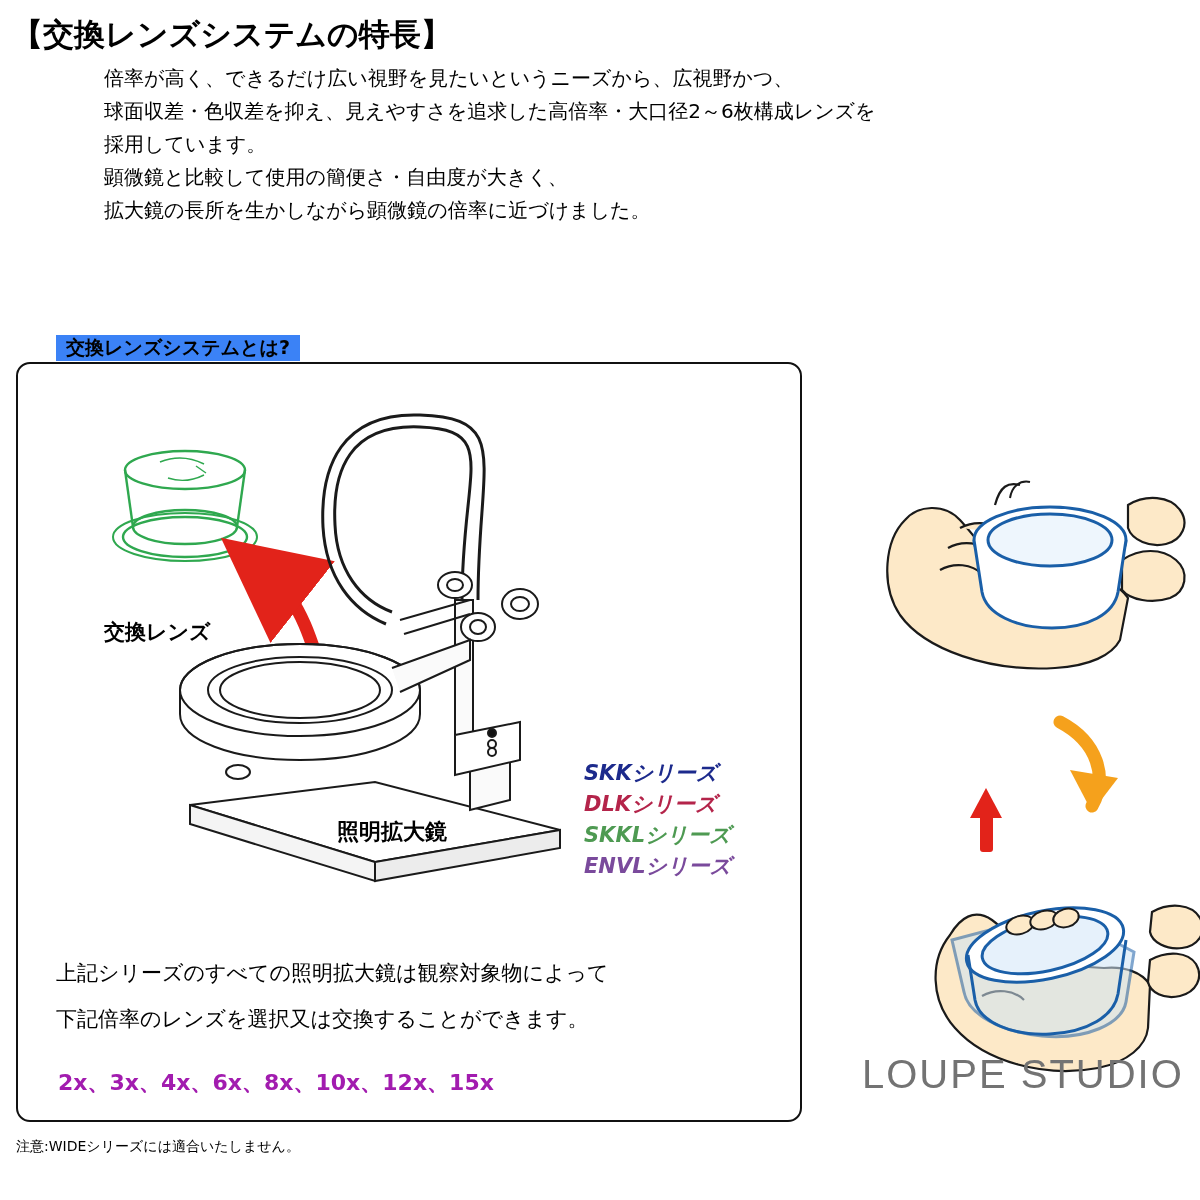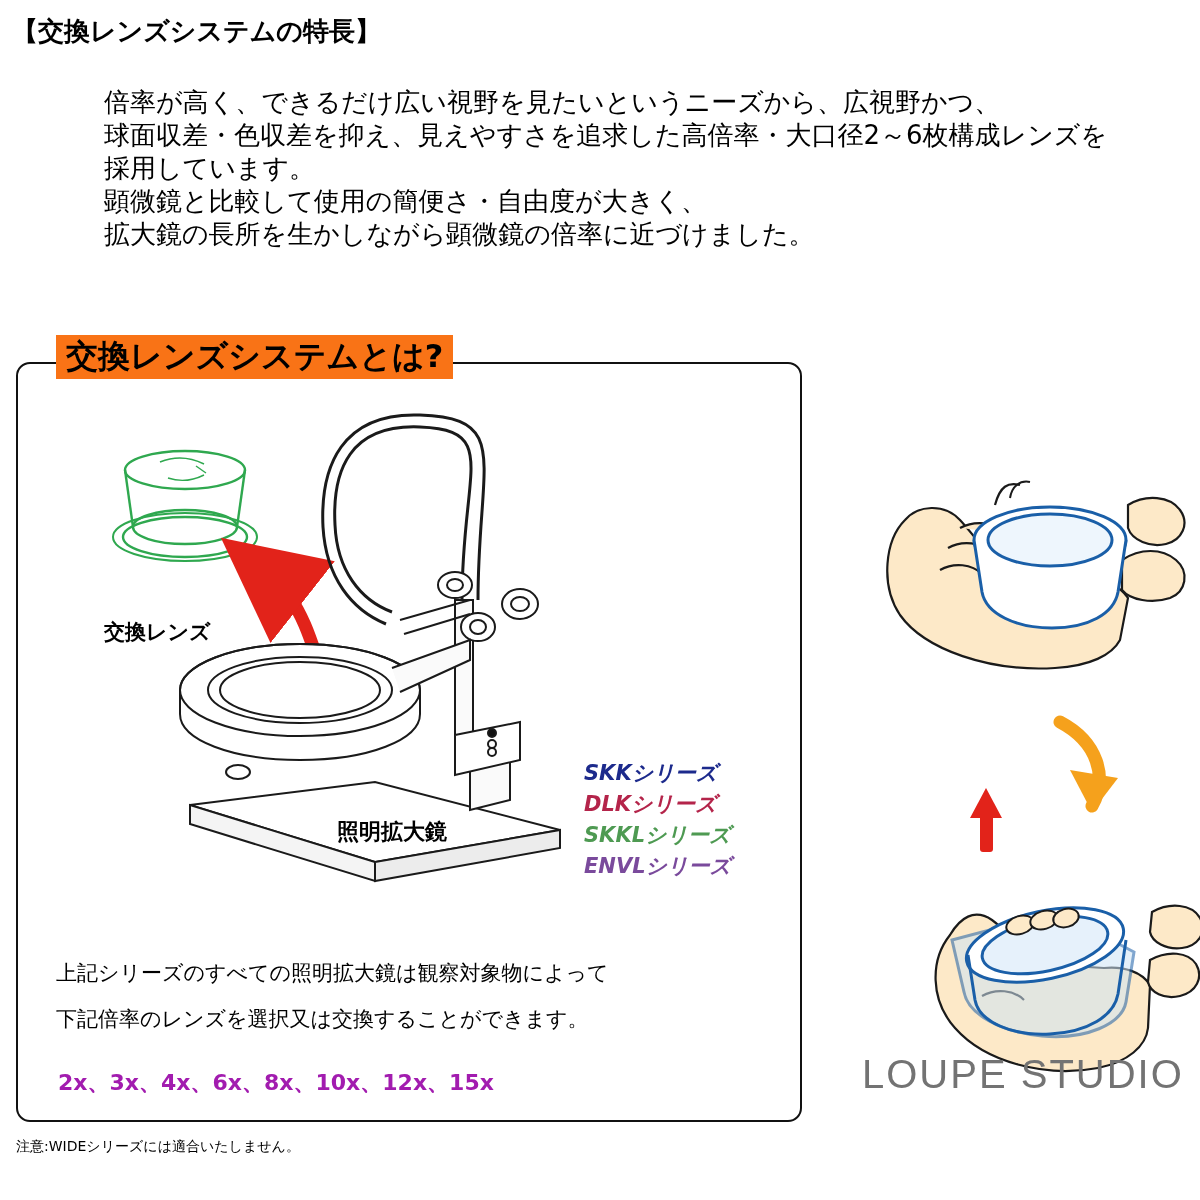--- a/index.html
+++ b/index.html
@@ -19,32 +19,32 @@
     position: absolute;
     left: 0; top: 0;
     width: 1200px; height: 1200px;
   }
 
   
   .title {
     position: absolute;
     left: 12px;
     top: 14px;
-    font-size: 26px;
+    font-size: 31px;
     font-weight: bold;
     letter-spacing: 0px;
     white-space: nowrap;
   }
 
   
   .intro {
     position: absolute;
     left: 104px;
-    top: 86px;
-    font-size: 26px;
+    top: 62px;
+    font-size: 20px;
     line-height: 33px;
     color: #000;
     white-space: pre;
   }
 
   .redline {
     position: absolute;
     left: 104px;
     top: 270px;
     font-size: 21.5px;
@@ -61,23 +61,23 @@
     width: 786px;
     height: 760px;
     border: 2px solid #111;
     border-radius: 14px;
     box-sizing: border-box;
   }
   .box-legend {
     position: absolute;
     left: 56px;
     top: 335px;
-    background: #f97316;
+    background: #3b82f6;
     padding: 0 10px;
-    font-size: 32px;
+    font-size: 19px;
     font-weight: bold;
     white-space: nowrap;
   }
 
   
   .lbl-kokan {
     position: absolute;
     left: 104px;
     top: 580px;
     font-size: 21px;

